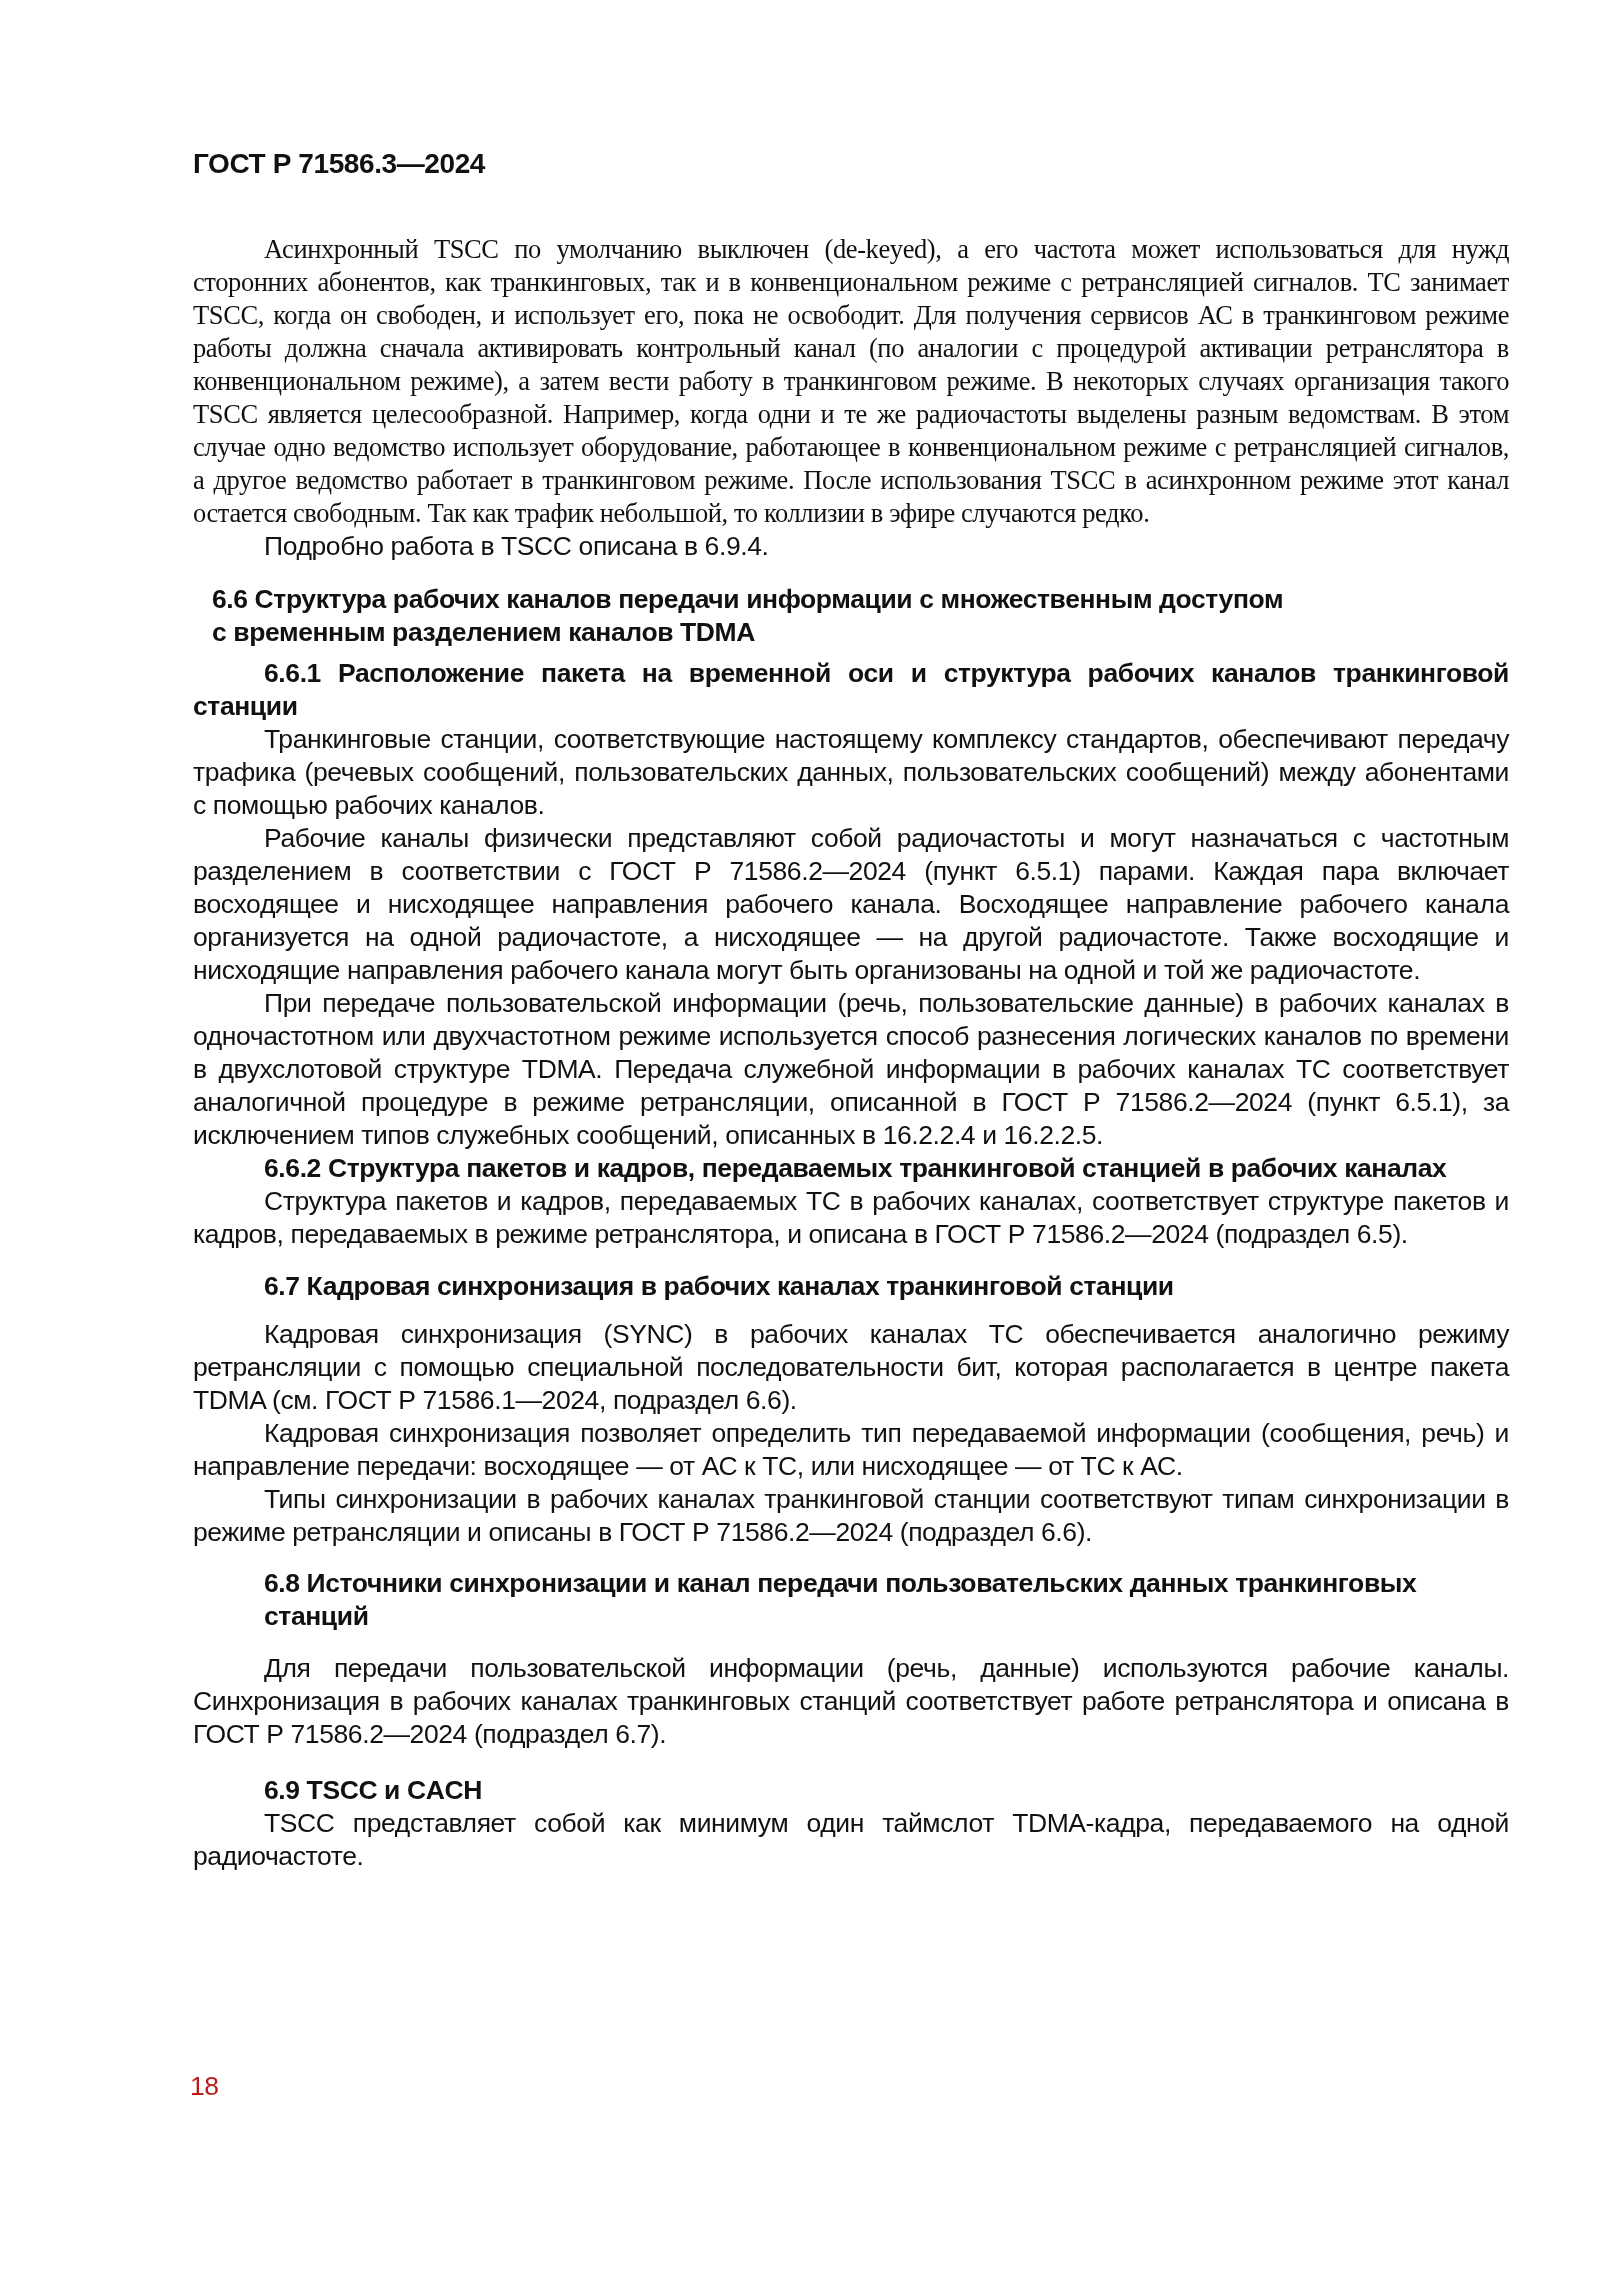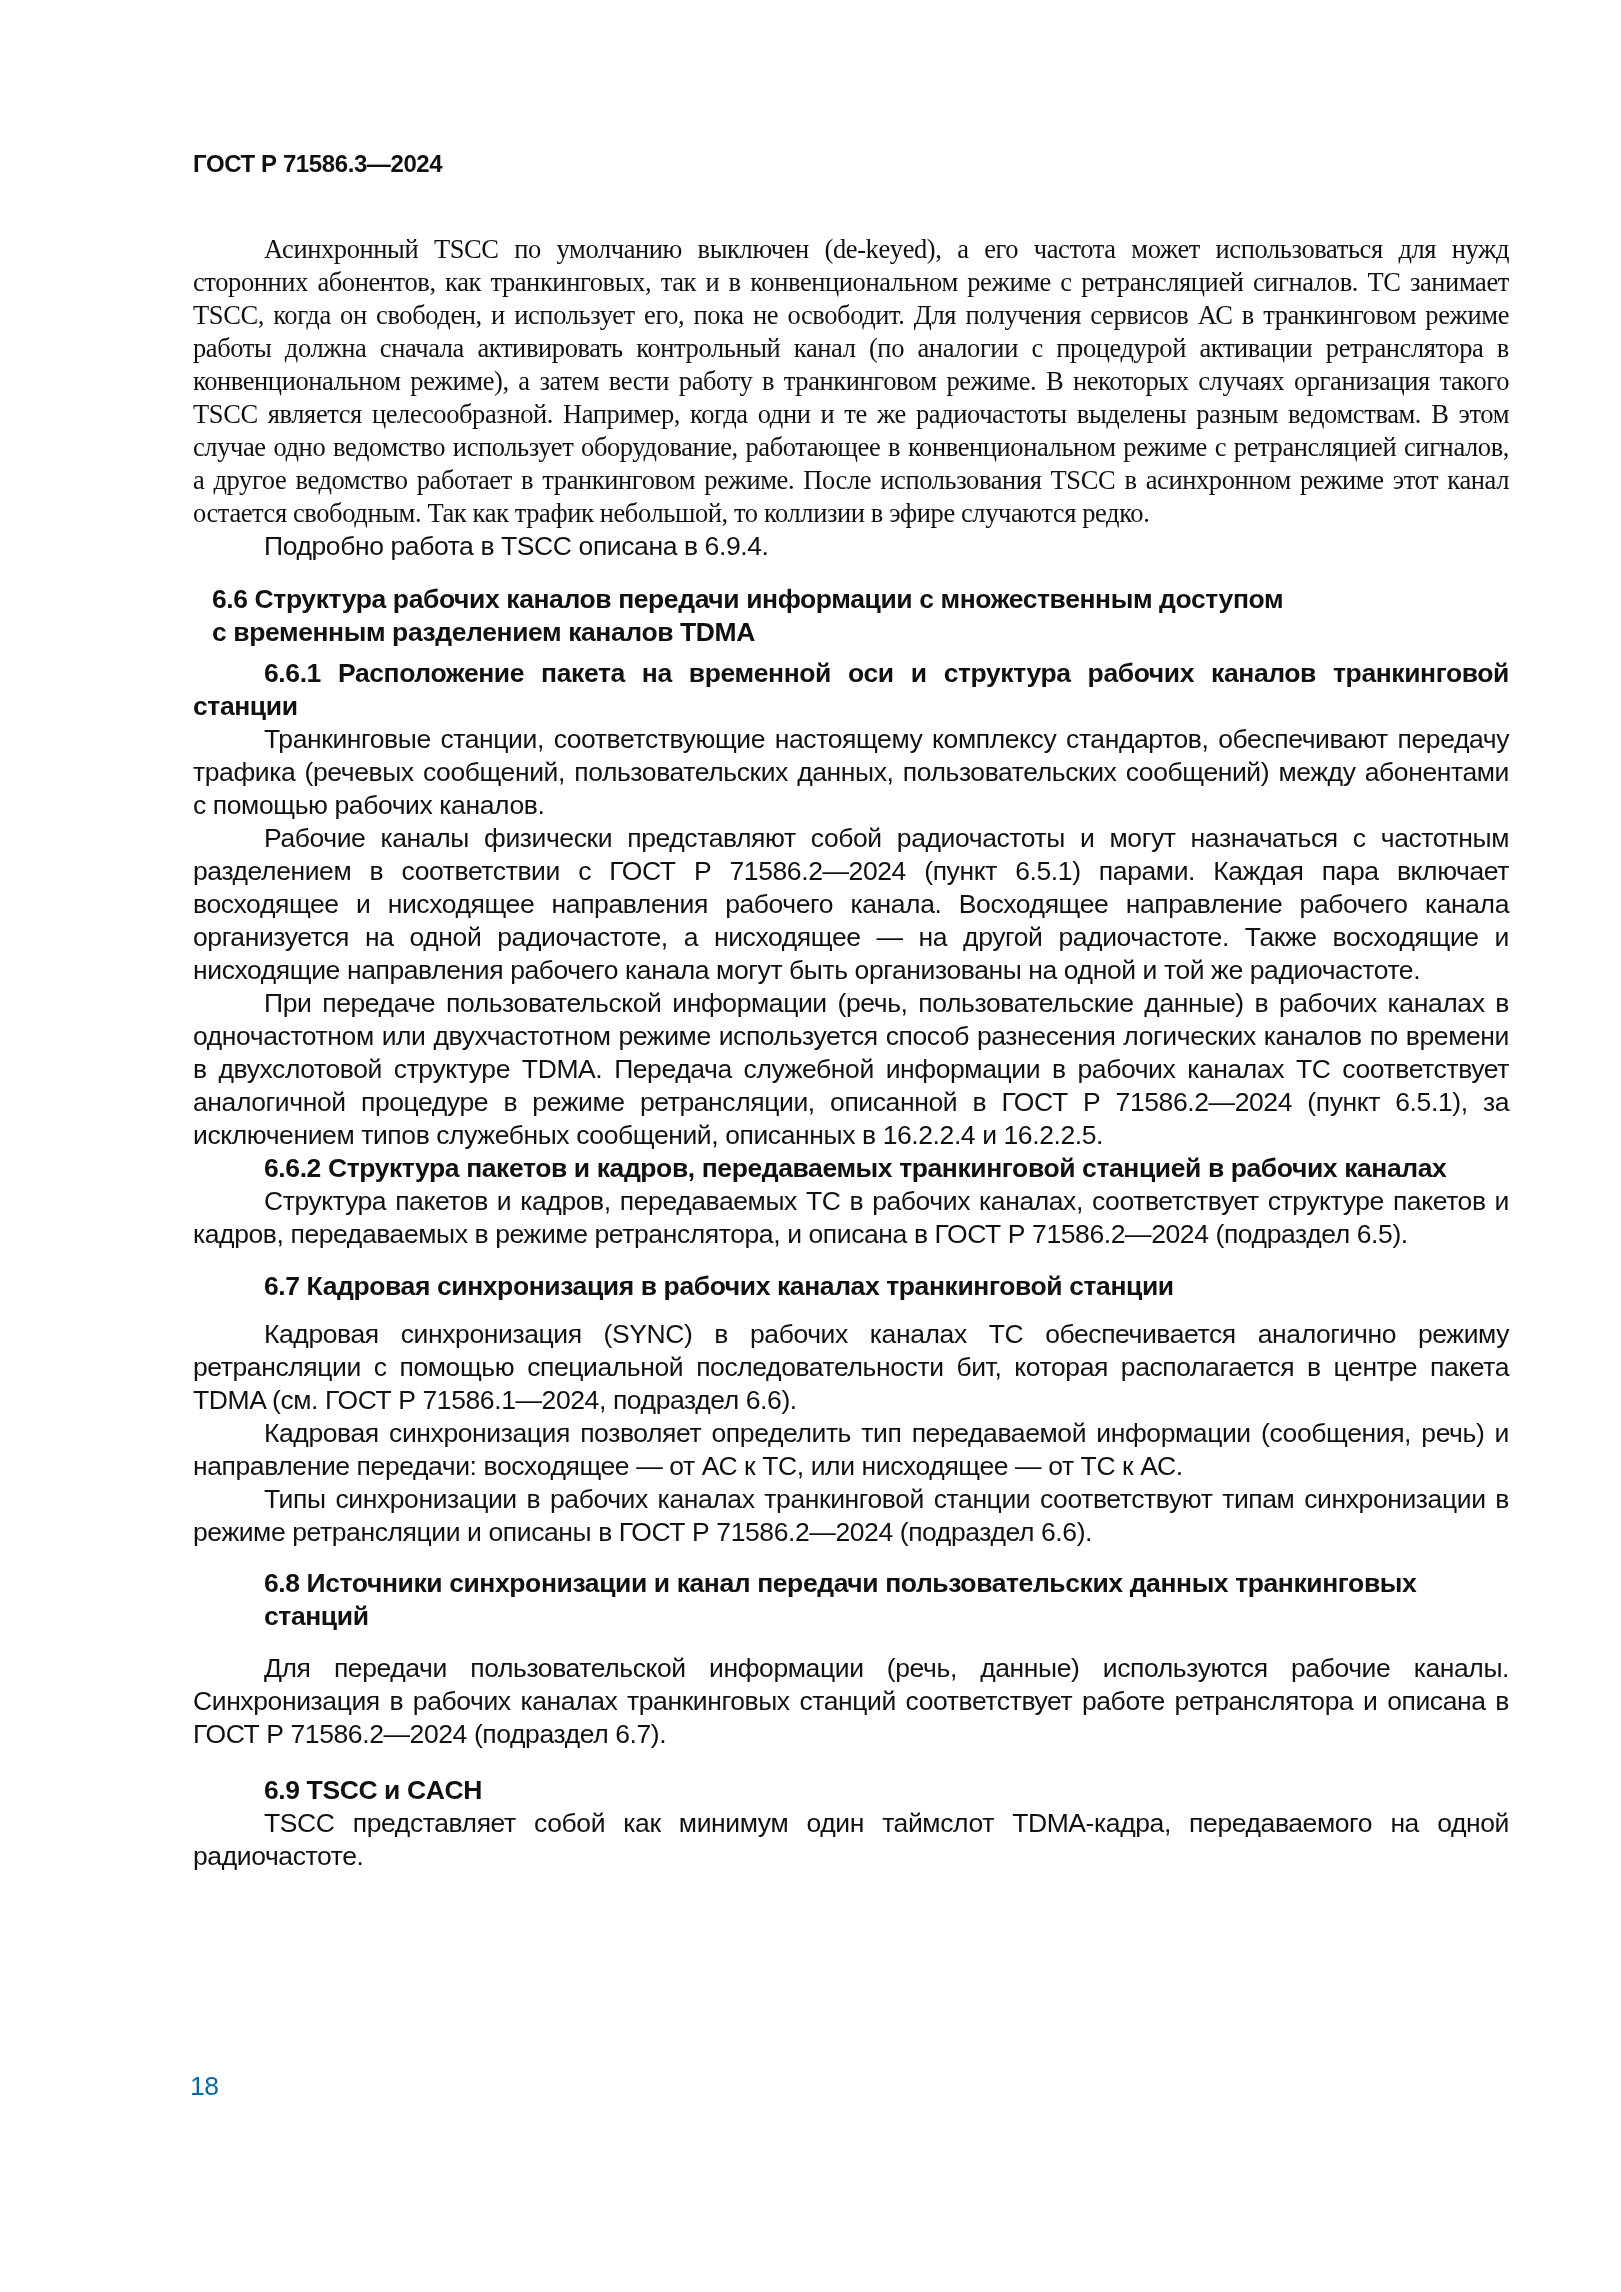--- a/index.html
+++ b/index.html
@@ -16,21 +16,21 @@
     box-sizing: border-box;
     padding: 147px 112px 0 193px;
     font-family: "Liberation Sans", "DejaVu Sans", sans-serif;
     color: #111111;
     font-size: 26.5px;
     line-height: 33px;
     letter-spacing: -0.4px;
   }
   .doc-header {
     font-weight: bold;
-    font-size: 24px;
+    font-size: 28px;
     line-height: 33px;
     margin: 0;
   }
   .doc {
     margin: 0;
   }
   .p {
     margin: 0;
     text-align: justify;
     text-indent: 71px;
@@ -55,21 +55,21 @@
   .h68     { margin-top: 18.6px; margin-bottom: 18.6px; }
   .h69     { margin-top: 22.5px; }
   .mt-h691 { margin-top: 15.7px; }
   .page-number {
     position: absolute;
     left: 190px;
     top: 2070px;
     font-size: 26.5px;
     line-height: 33px;
     letter-spacing: -0.4px;
-    color: #0369a1;
+    color: #b91c1c;
   }
 </style>
 </head>
 <body>
 
 <div class="page">
 
   <div class="doc-header">ГОСТ Р 71586.3—2024</div>
 
   <div class="doc">

